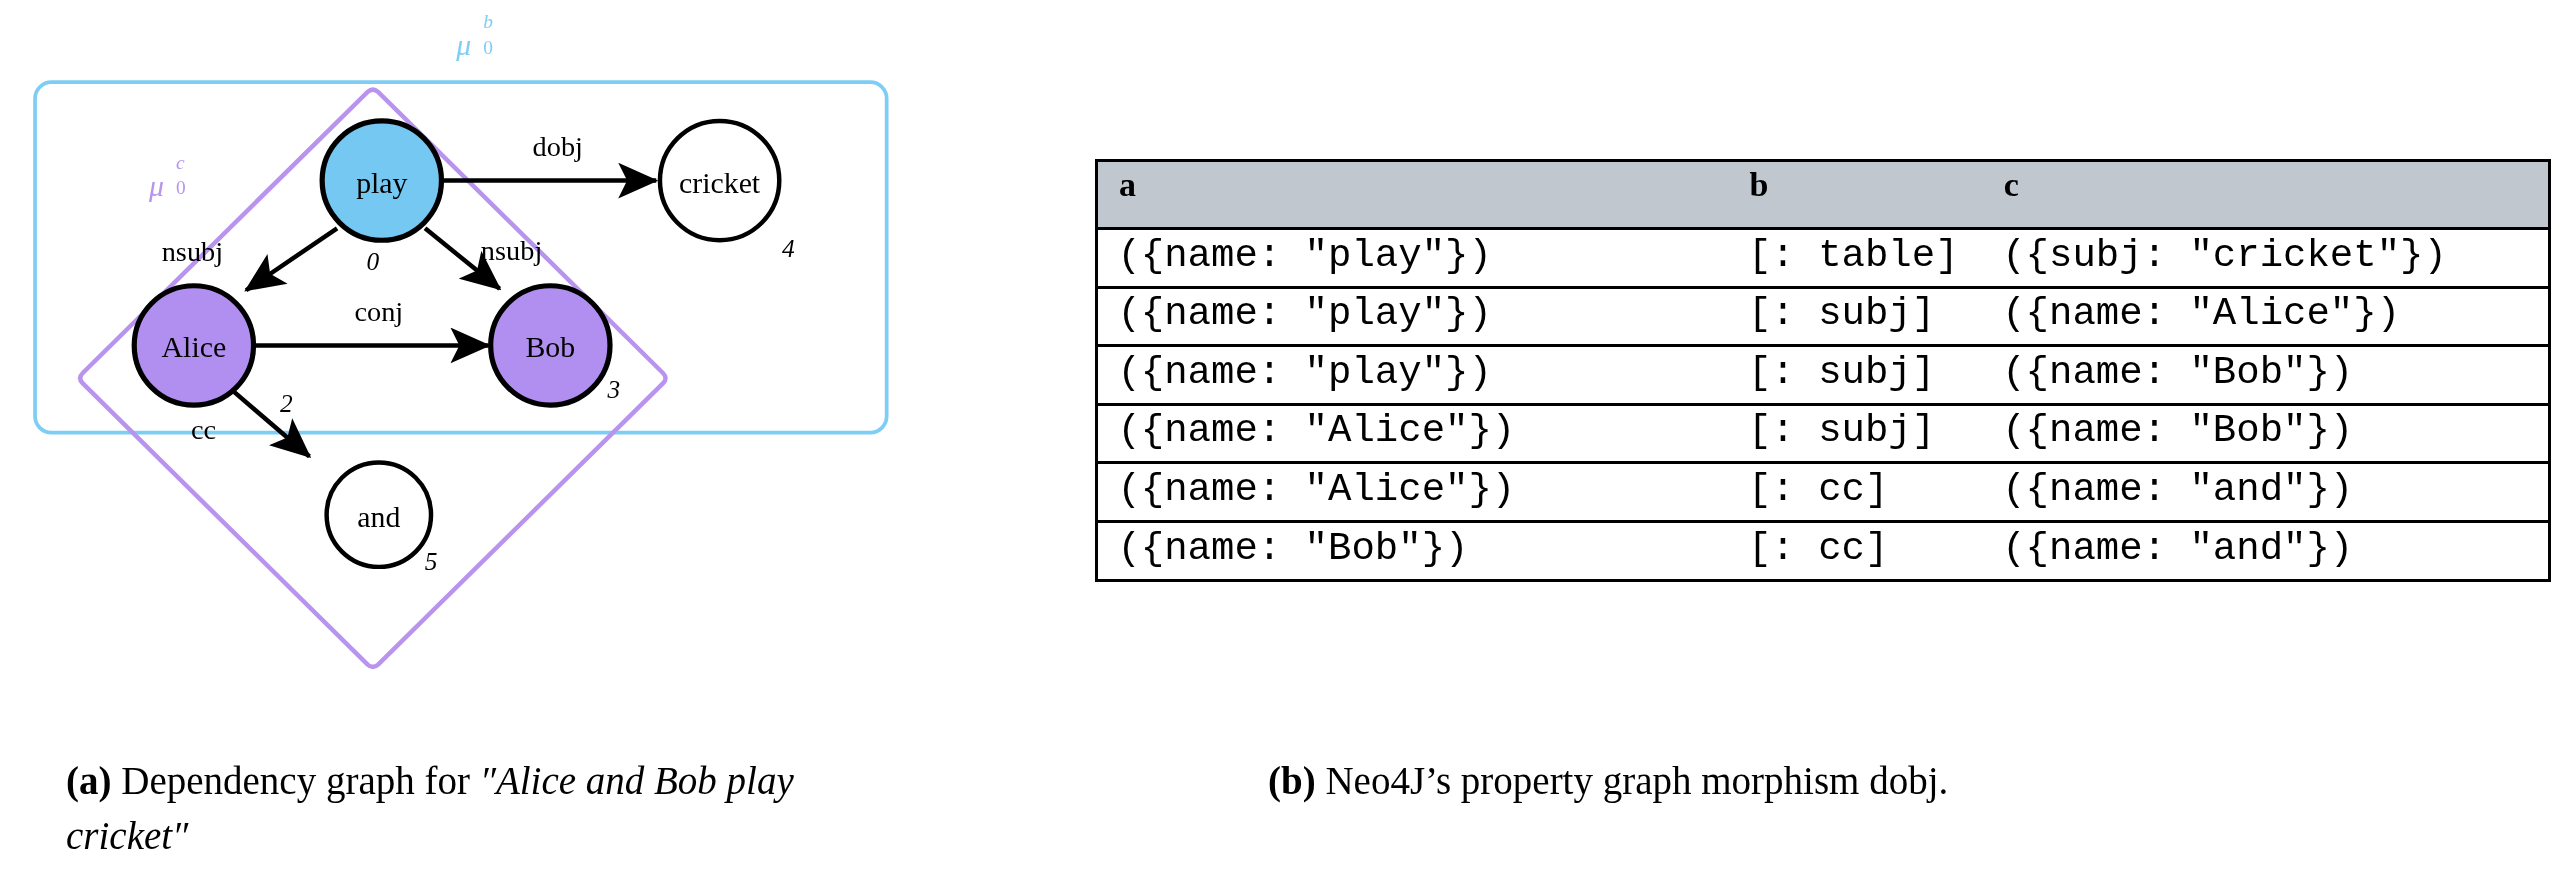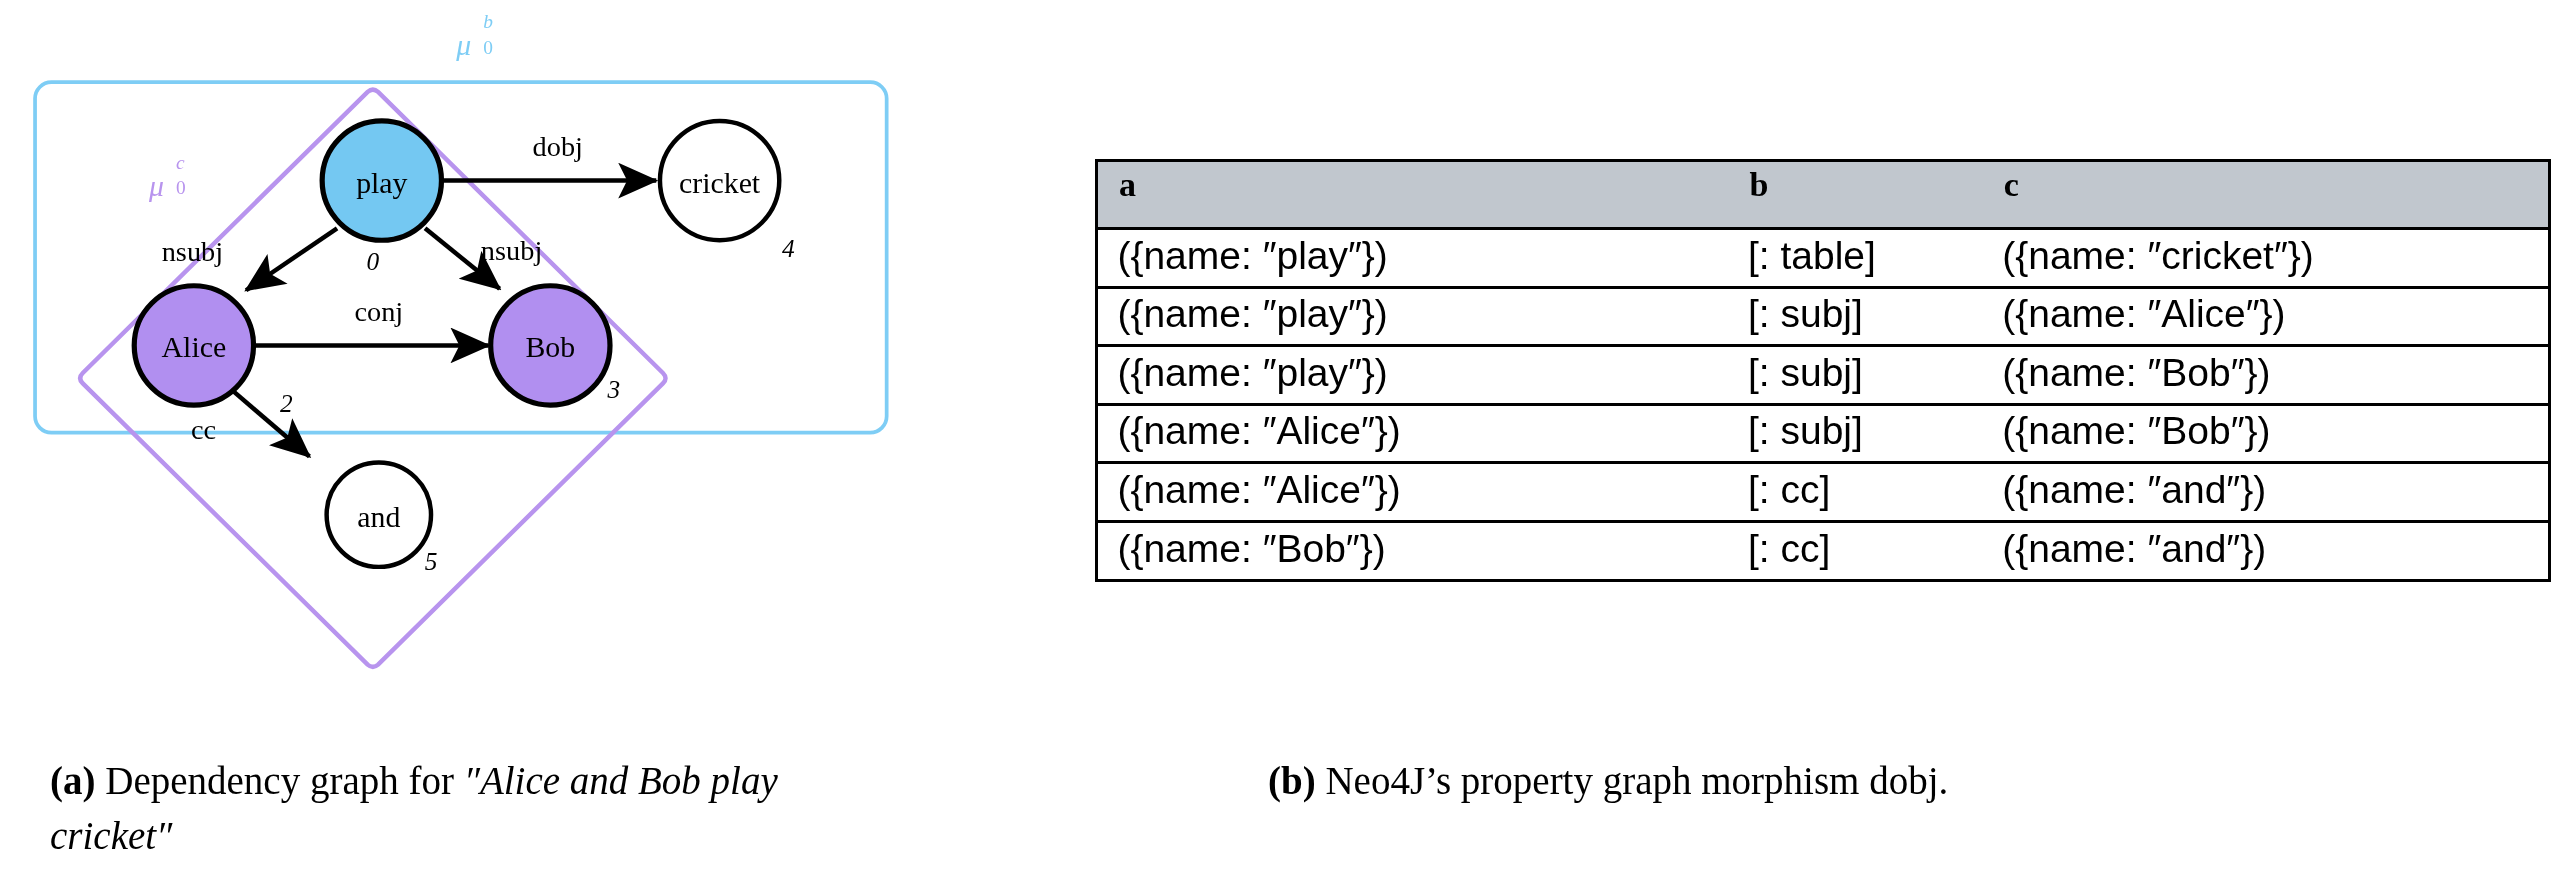--- a/index.html
+++ b/index.html
@@ -90,40 +90,40 @@
     font-weight: bold;
     font-size: 34px;
     font-family: "Liberation Serif", "DejaVu Serif", serif;
     padding: 6px 0 25px 21px;
     border-bottom: 3px solid #000000;
     vertical-align: top;
     line-height: 1.0;
   }
   table.morphism-table td {
     font-size: 39px;
-    font-family: Liberation Sans, sans-serif;
+    font-family: Liberation Mono, monospace;
     padding: 4.5px 0 9px 19.4px;
     border-bottom: 3px solid #000000;
     white-space: nowrap;
     line-height: 1.08;
   }
   table.morphism-table tbody tr:last-child td {
     border-bottom: none;
   }
 
   
   .caption {
     position: absolute;
     font-family: "Liberation Serif", "DejaVu Serif", serif;
     font-size: 39px;
     color: #000000;
     line-height: 1.42;
   }
   #caption-a {
-    left: 50px;
+    left: 66px;
     top: 753px;
     width: 843px;
   }
   #caption-b {
     left: 1268px;
     top: 753px;
     width: 1193px;
   }
   .caption b { font-weight: bold; }
   .caption i { font-style: italic; }
@@ -233,21 +233,21 @@
       <tr>
         <th>a</th>
         <th>b</th>
         <th>c</th>
       </tr>
     </thead>
     <tbody>
       <tr>
         <td>({name: ″play″})</td>
         <td>[: table]</td>
-        <td>({name: ″cricket″})</td>
+        <td>({subj: ″cricket″})</td>
       </tr>
       <tr>
         <td>({name: ″play″})</td>
         <td>[: subj]</td>
         <td>({name: ″Alice″})</td>
       </tr>
       <tr>
         <td>({name: ″play″})</td>
         <td>[: subj]</td>
         <td>({name: ″Bob″})</td>

